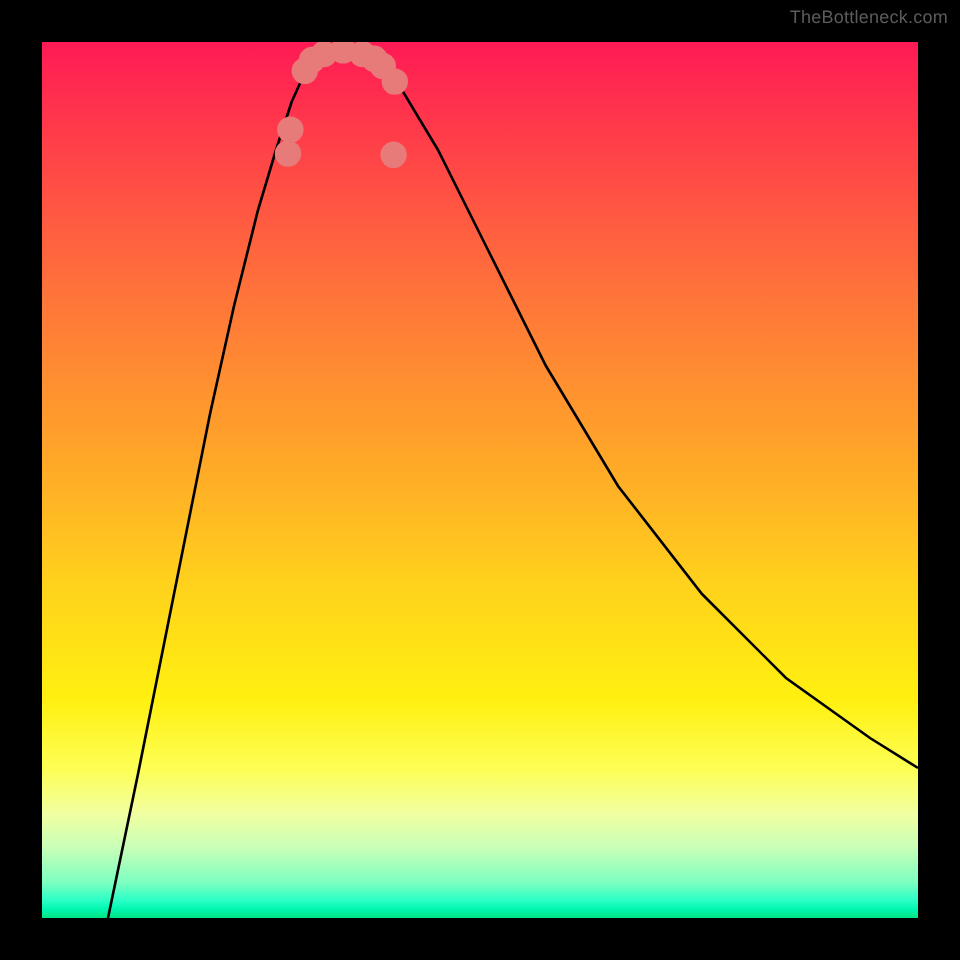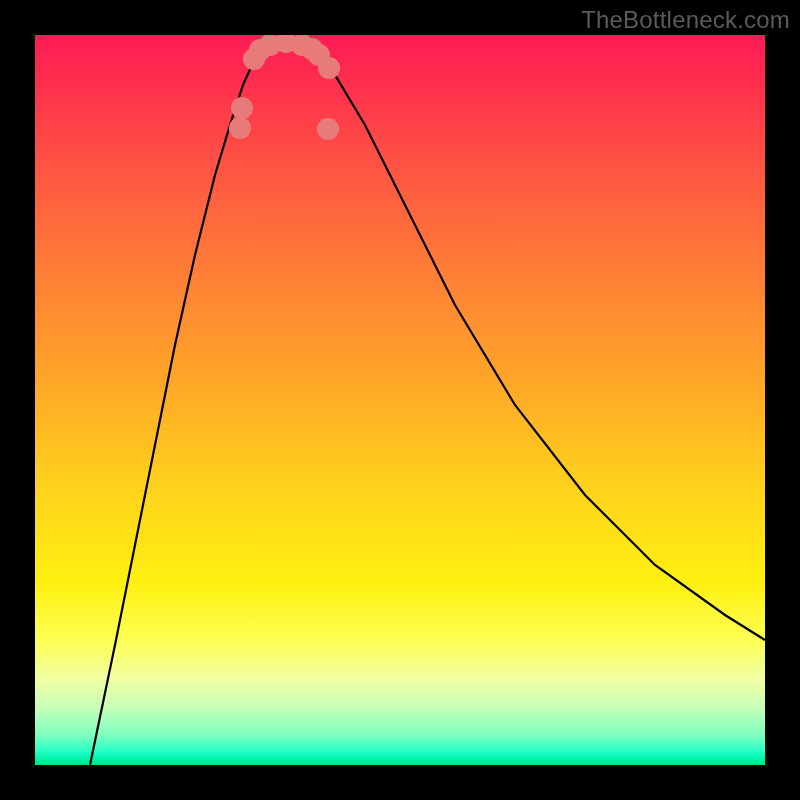--- a/index.html
+++ b/index.html
@@ -40,21 +40,21 @@
       #2affc6 98%,
       #00f7b0 99%,
       #00e482 100%
     );
   }
   .watermark {
     position: absolute;
     top: 6px;
     right: 10px;
     color: #5b5b5b;
-    font-size: 24px;
+    font-size: 15px;
     font-weight: 500;
     letter-spacing: 0.2px;
     user-select: none;
     margin-left: 36px;
   }
   svg.curve {
     position: absolute;
     left: 0;
     top: 0;
     width: 730px;

